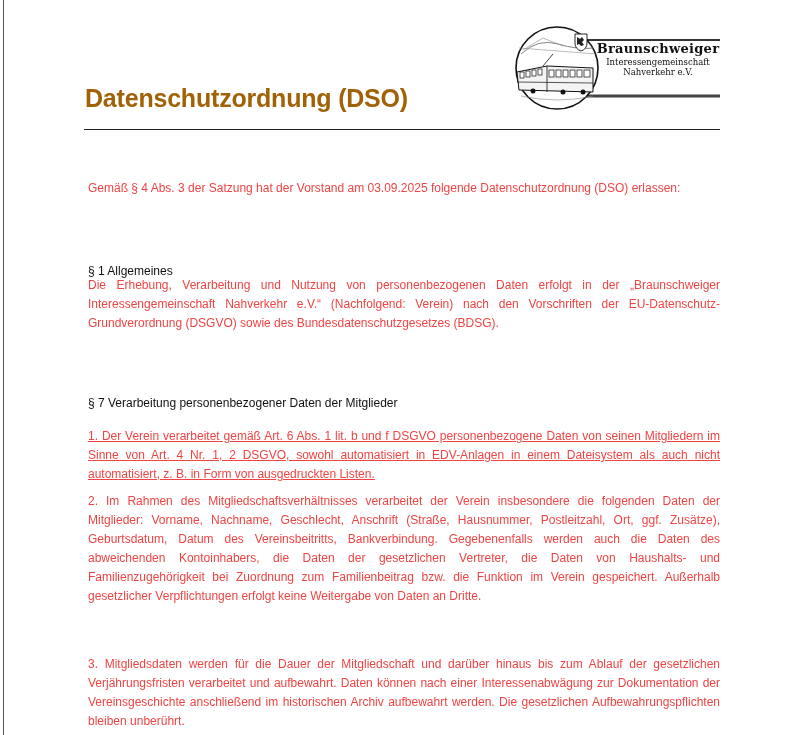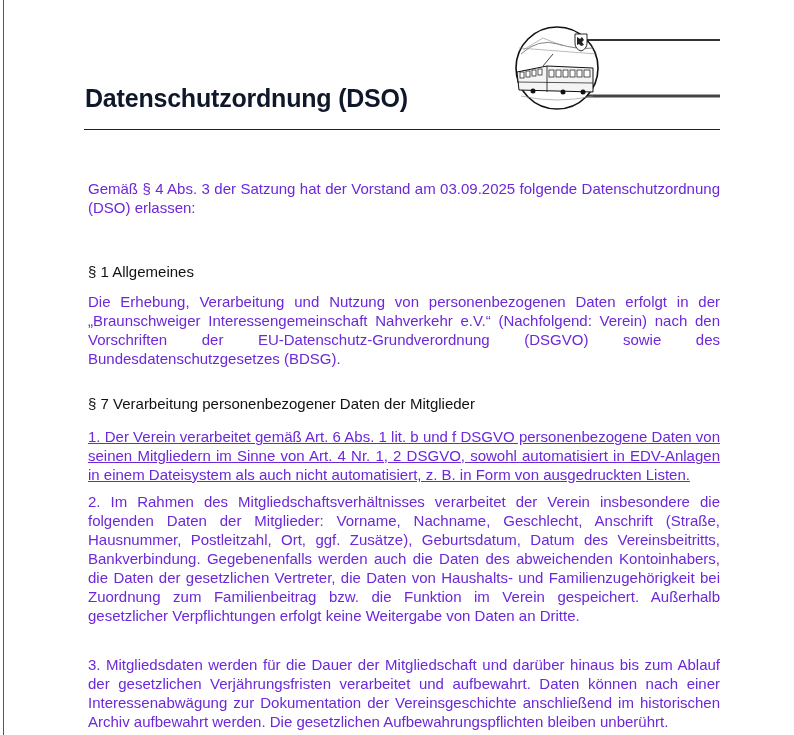--- a/index.html
+++ b/index.html
@@ -53,46 +53,46 @@
   .logo-line3 {
     font-size: 8.5px;
     margin-top: 1px;
   }
   .title {
     position: absolute;
     left: 85px;
     top: 84px;
     font-size: 25px;
     font-weight: bold;
-    color: #0f172a;
+    color: #a16207;
     margin: 0;
     letter-spacing: -0.2px;
   }
   .title-rule {
     position: absolute;
     left: 84px;
     top: 129px;
     width: 636px;
     height: 1px;
     background: #222222;
   }
   .text {
     position: absolute;
     left: 88px;
     width: 632px;
-    font-size: 15px;
+    font-size: 12px;
     line-height: 19px;
     text-align: justify;
     margin: 0;
-    color: #6d28d9;
+    color: #ef4444;
   }
   .heading {
     position: absolute;
     left: 88px;
-    font-size: 15px;
+    font-size: 12px;
     line-height: 19px;
     margin: 0;
     color: #111;
     font-weight: normal;
   }
 </style>
 </head>
 <body>
 
 <div class="page-edge"></div>
@@ -129,26 +129,31 @@
     <line x1="34" y1="42" x2="34" y2="68" stroke="#111" stroke-width="0.8"></line>
 
     <line x1="30" y1="42" x2="40" y2="30" stroke="#111" stroke-width="0.8"></line>
     <line x1="6" y1="24" x2="84" y2="30" stroke="#777" stroke-width="0.5"></line>
 
     <circle cx="20" cy="67" r="2.5" fill="#111"></circle>
     <circle cx="50" cy="68" r="2.5" fill="#111"></circle>
     <circle cx="70" cy="68" r="2.5" fill="#111"></circle>
     <path d="M8 72 Q44 80 80 72" fill="none" stroke="#888" stroke-width="0.6"></path>
   </svg>
+  <div class="logo-text" style="left:83px;top:18px;">
+    <div class="logo-line1">Braunschweiger</div>
+    <div class="logo-line2">Interessengemeinschaft</div>
+    <div class="logo-line3">Nahverkehr e.V.</div>
+  </div>
 </div>
 
 <h1 class="title">Datenschutzordnung (DSO)</h1>
 <div class="title-rule"></div>
 
 <p class="text" style="top:179px;">Gemäß § 4 Abs. 3 der Satzung hat der Vorstand am 03.09.2025 folgende Datenschutzordnung (DSO) erlassen:</p>
 
 <h2 class="heading" style="top:262px;">§ 1 Allgemeines</h2>
-<p class="text" style="top:292px;">Die Erhebung, Verarbeitung und Nutzung von personenbezogenen Daten erfolgt in der „Braunschweiger Interessengemeinschaft Nahverkehr e.V.“ (Nachfolgend: Verein) nach den Vorschriften der EU-Datenschutz-Grundverordnung (DSGVO) sowie des Bundesdatenschutzgesetzes (BDSG).</p>
+<p class="text" style="top:276px;">Die Erhebung, Verarbeitung und Nutzung von personenbezogenen Daten erfolgt in der „Braunschweiger Interessengemeinschaft Nahverkehr e.V.“ (Nachfolgend: Verein) nach den Vorschriften der EU-Datenschutz-Grundverordnung (DSGVO) sowie des Bundesdatenschutzgesetzes (BDSG).</p>
 
 <h2 class="heading" style="top:394px;">§ 7 Verarbeitung personenbezogener Daten der Mitglieder</h2>
 <p class="text" style="top:427px;text-decoration:underline;">1. Der Verein verarbeitet gemäß Art. 6 Abs. 1 lit. b und f DSGVO personenbezogene Daten von seinen Mitgliedern im Sinne von Art. 4 Nr. 1, 2 DSGVO, sowohl automatisiert in EDV-Anlagen in einem Dateisystem als auch nicht automatisiert, z. B. in Form von ausgedruckten Listen.</p>
 <p class="text" style="top:492px;">2. Im Rahmen des Mitgliedschaftsverhältnisses verarbeitet der Verein insbesondere die folgenden Daten der Mitglieder: Vorname, Nachname, Geschlecht, Anschrift (Straße, Hausnummer, Postleitzahl, Ort, ggf. Zusätze), Geburtsdatum, Datum des Vereinsbeitritts, Bankverbindung. Gegebenenfalls werden auch die Daten des abweichenden Kontoinhabers, die Daten der gesetzlichen Vertreter, die Daten von Haushalts- und Familienzugehörigkeit bei Zuordnung zum Familienbeitrag bzw. die Funktion im Verein gespeichert. Außerhalb gesetzlicher Verpflichtungen erfolgt keine Weitergabe von Daten an Dritte.</p>
 <p class="text" style="top:655px;">3. Mitgliedsdaten werden für die Dauer der Mitgliedschaft und darüber hinaus bis zum Ablauf der gesetzlichen Verjährungsfristen verarbeitet und aufbewahrt. Daten können nach einer Interessenabwägung zur Dokumentation der Vereinsgeschichte anschließend im historischen Archiv aufbewahrt werden. Die gesetzlichen Aufbewahrungspflichten bleiben unberührt.</p>
 
 </body></html>

